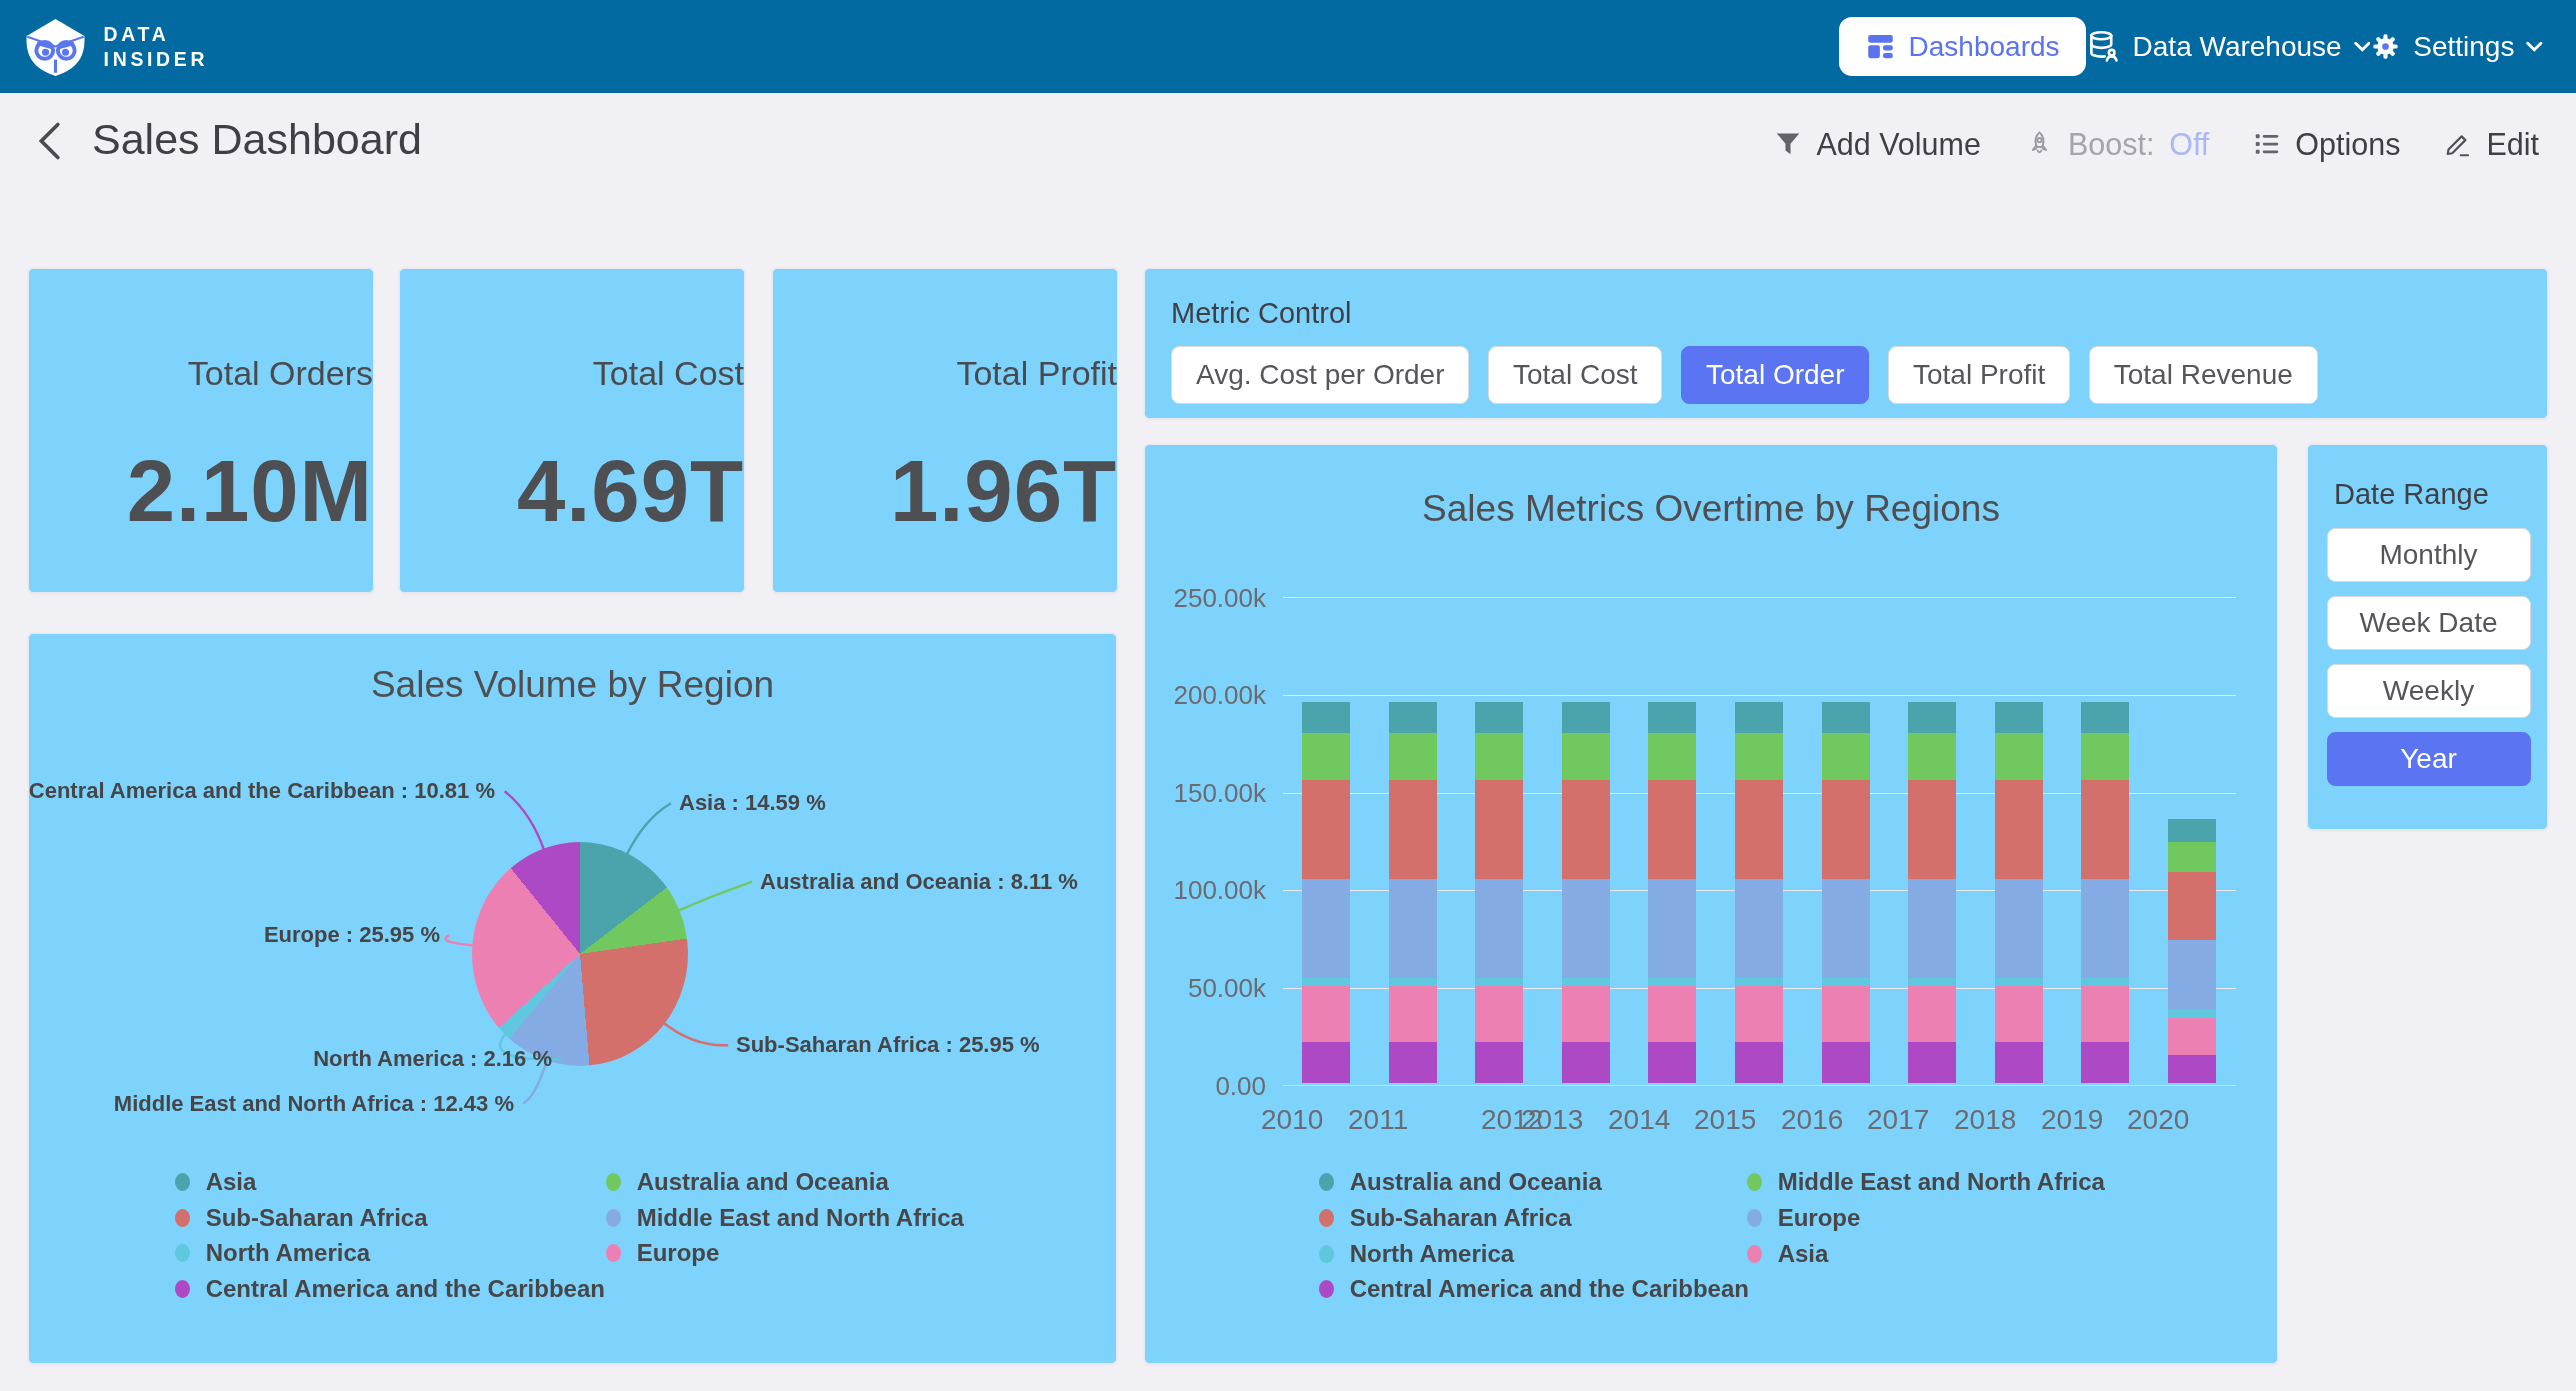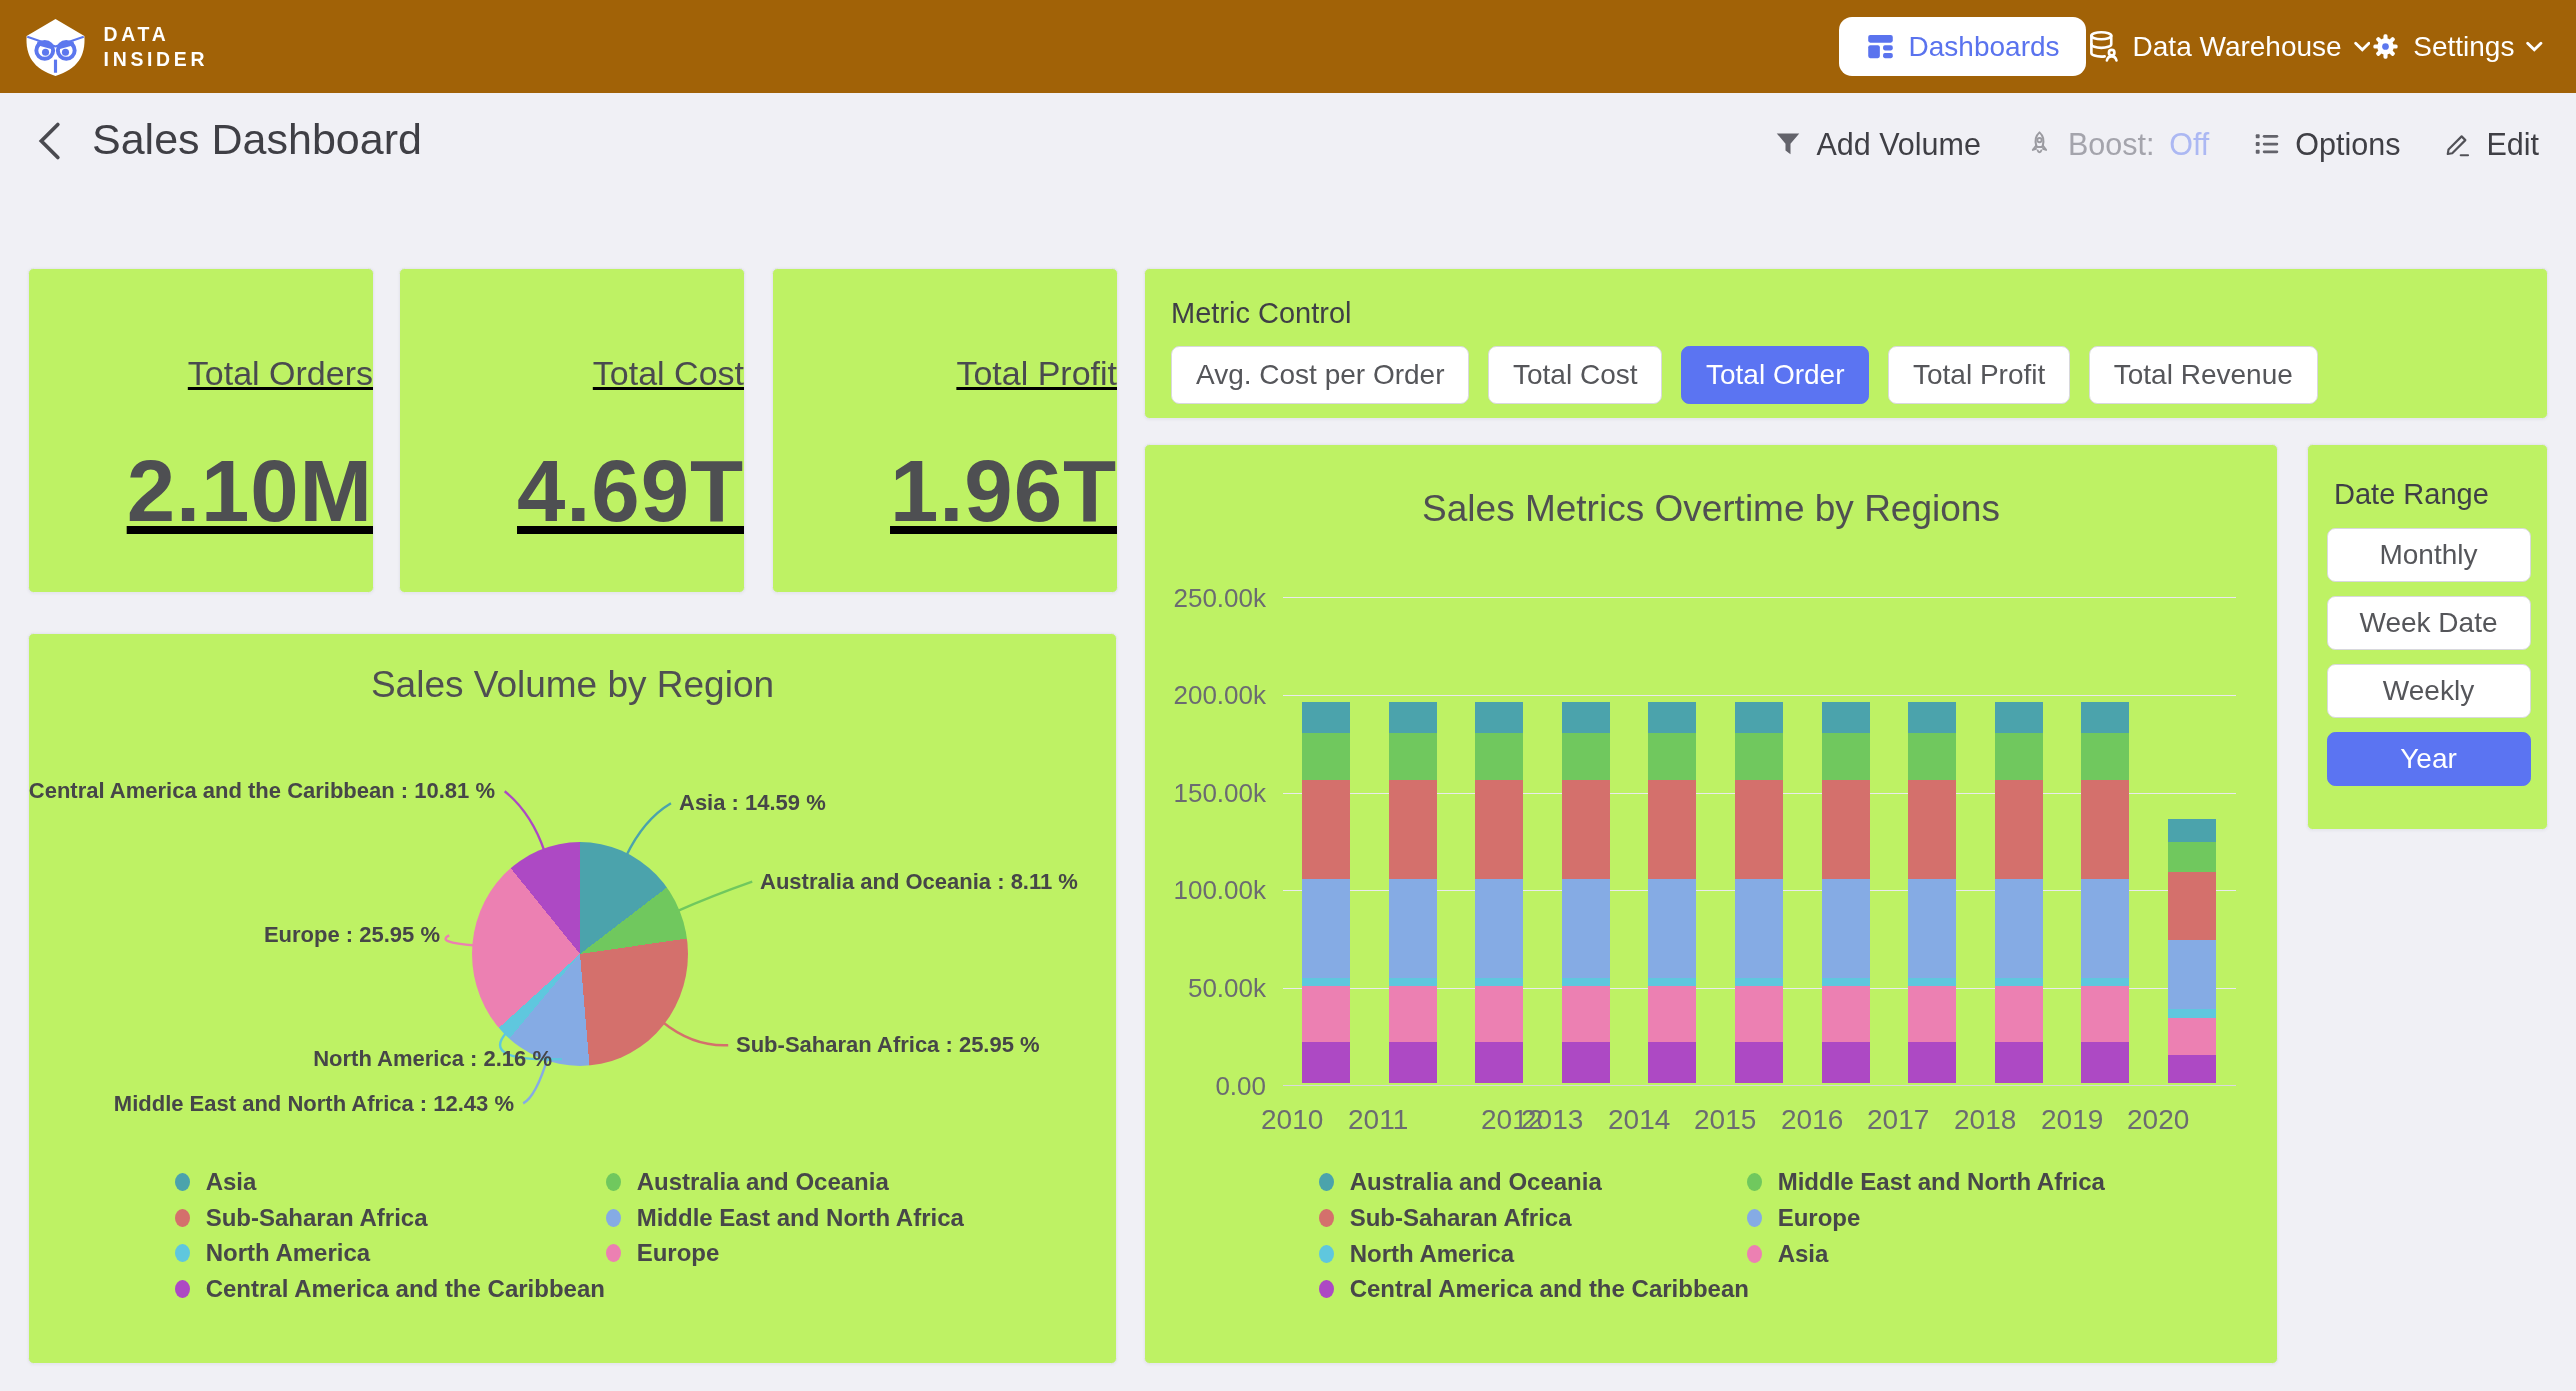--- a/index.html
+++ b/index.html
@@ -1,43 +1,43 @@
 <!DOCTYPE html>
 <html style="font-size:15px"><head>
 <meta charset="utf-8">
 <style>
   * { margin:0; padding:0; box-sizing:border-box; }
   html,body { background:#f0f0f5; }
   body { font-family:"Liberation Sans","DejaVu Sans",sans-serif; }
   #app { position:relative; width:2576px; height:1391px; background:#f0f0f5; overflow:hidden; }
 
   
-  .nav { position:absolute; left:0; top:0; width:2576px; height:93px; background:#a16207;
+  .nav { position:absolute; left:0; top:0; width:2576px; height:93px; background:#0369a1;
          display:flex; align-items:center; justify-content:space-between; padding:0 33px 0 24px; }
   .brand { display:flex; align-items:center; gap:16.6px; }
   .brand-text { color:#fff; font-weight:700; font-size:19.4px; letter-spacing:3.7px; line-height:25px; }
   .nav-right { display:flex; }
   .nav-pill { display:flex; align-items:center; gap:13px; background:#fff; color:#5a73ee;
               height:59px; padding:0 26px; border-radius:13px; font-size:28px; font-weight:500;
               border:none; cursor:pointer; }
   .nav-item { display:flex; align-items:center; gap:12px; color:#fff; font-size:28px; cursor:pointer; }
 
   
   .page-header { position:absolute; left:0; top:93px; width:2576px; height:102px;
                  display:flex; align-items:center; }
   .back-btn { position:absolute; left:30px; top:26px; width:41px; height:44px; cursor:pointer; }
   .page-title { position:absolute; left:92px; top:22px; font-size:43px; color:#3f3f45; font-weight:500; }
   .header-actions { position:absolute; right:37px; top:0; height:102px; display:flex; align-items:center; gap:43px; }
   .h-action { display:flex; align-items:center; gap:13px; font-size:30.5px; color:#3f3f45; cursor:pointer; }
   .boost-label { color:#a4a4ac; }
   .boost-state { color:#acb8f3; margin-left:1.8px; }
 
   
-  .card { position:absolute; background:#bef264; border:0.9px solid #e7e7ee; border-radius:5.5px;
-          box-shadow:0 0.9px 2.8px rgba(40,40,80,.05);text-decoration:underline; }
+  .card { position:absolute; background:#7dd3fc; border:0.9px solid #e7e7ee; border-radius:5.5px;
+          box-shadow:0 0.9px 2.8px rgba(40,40,80,.05); }
   .kpi-card { width:346px; height:325px; top:268px; display:flex; flex-direction:column;
               align-items:flex-end; }
   .kpi-label { margin-top:85px; font-size:34px; color:#4a4b4f; }
   .kpi-value { margin-top:48px; font-size:87px; font-weight:700; color:#4e4f52; letter-spacing:0.9px; }
 
   .metric-card { left:1144px; top:268px; width:1404px; height:151px; }
   .panel-title { position:absolute; left:26px; top:28px; font-size:29px; color:#3f3f46; }
   .metric-buttons { position:absolute; left:26px; top:77px; display:flex; gap:18.5px; }
   .pill-btn { height:58px; padding:0 24px; font-size:28px; color:#55565a; background:#fff;
               border:1.8px solid #d8d8dd; border-radius:8.3px; cursor:pointer;

